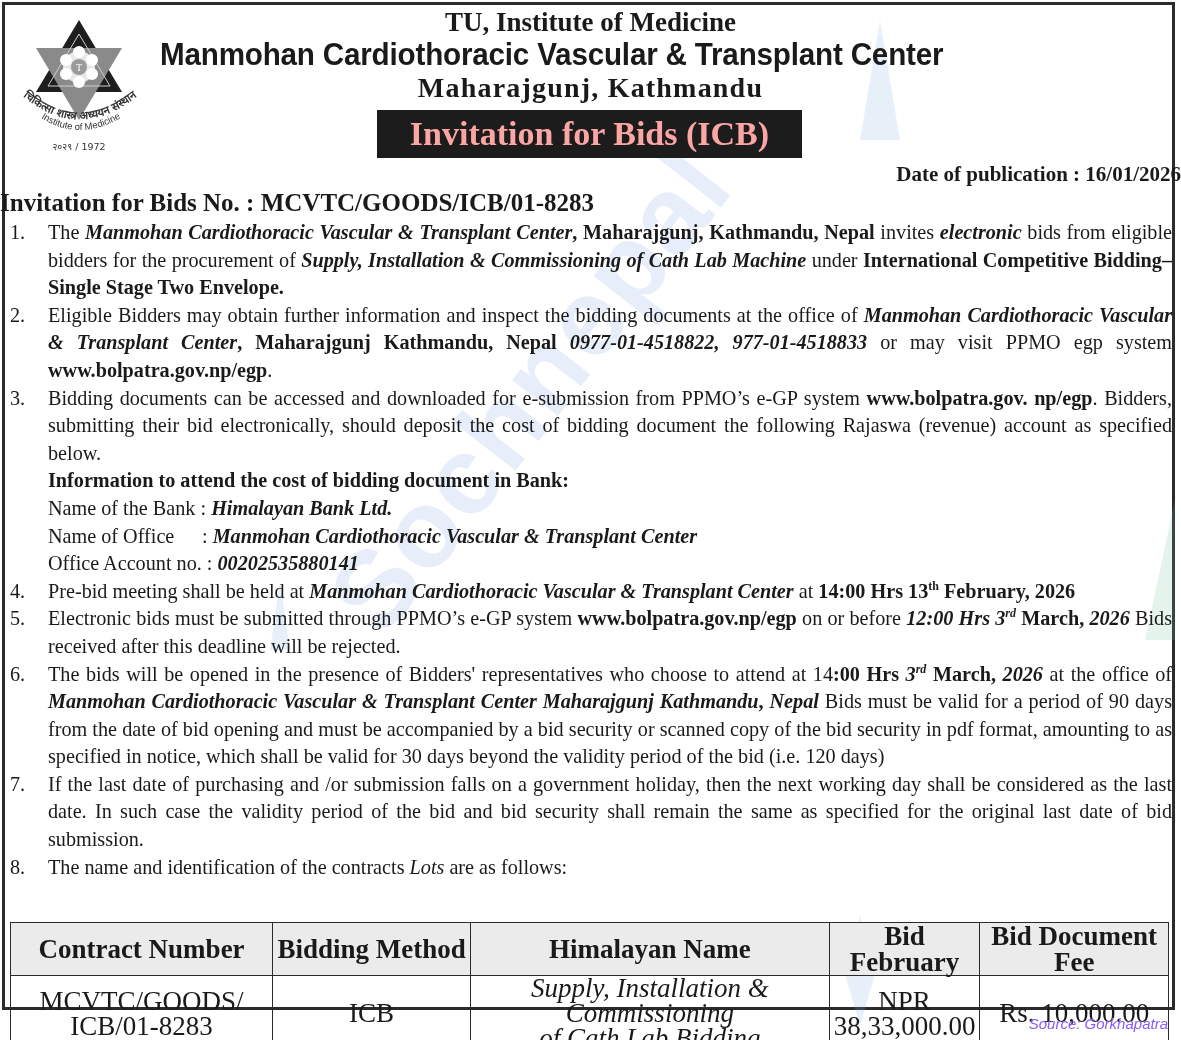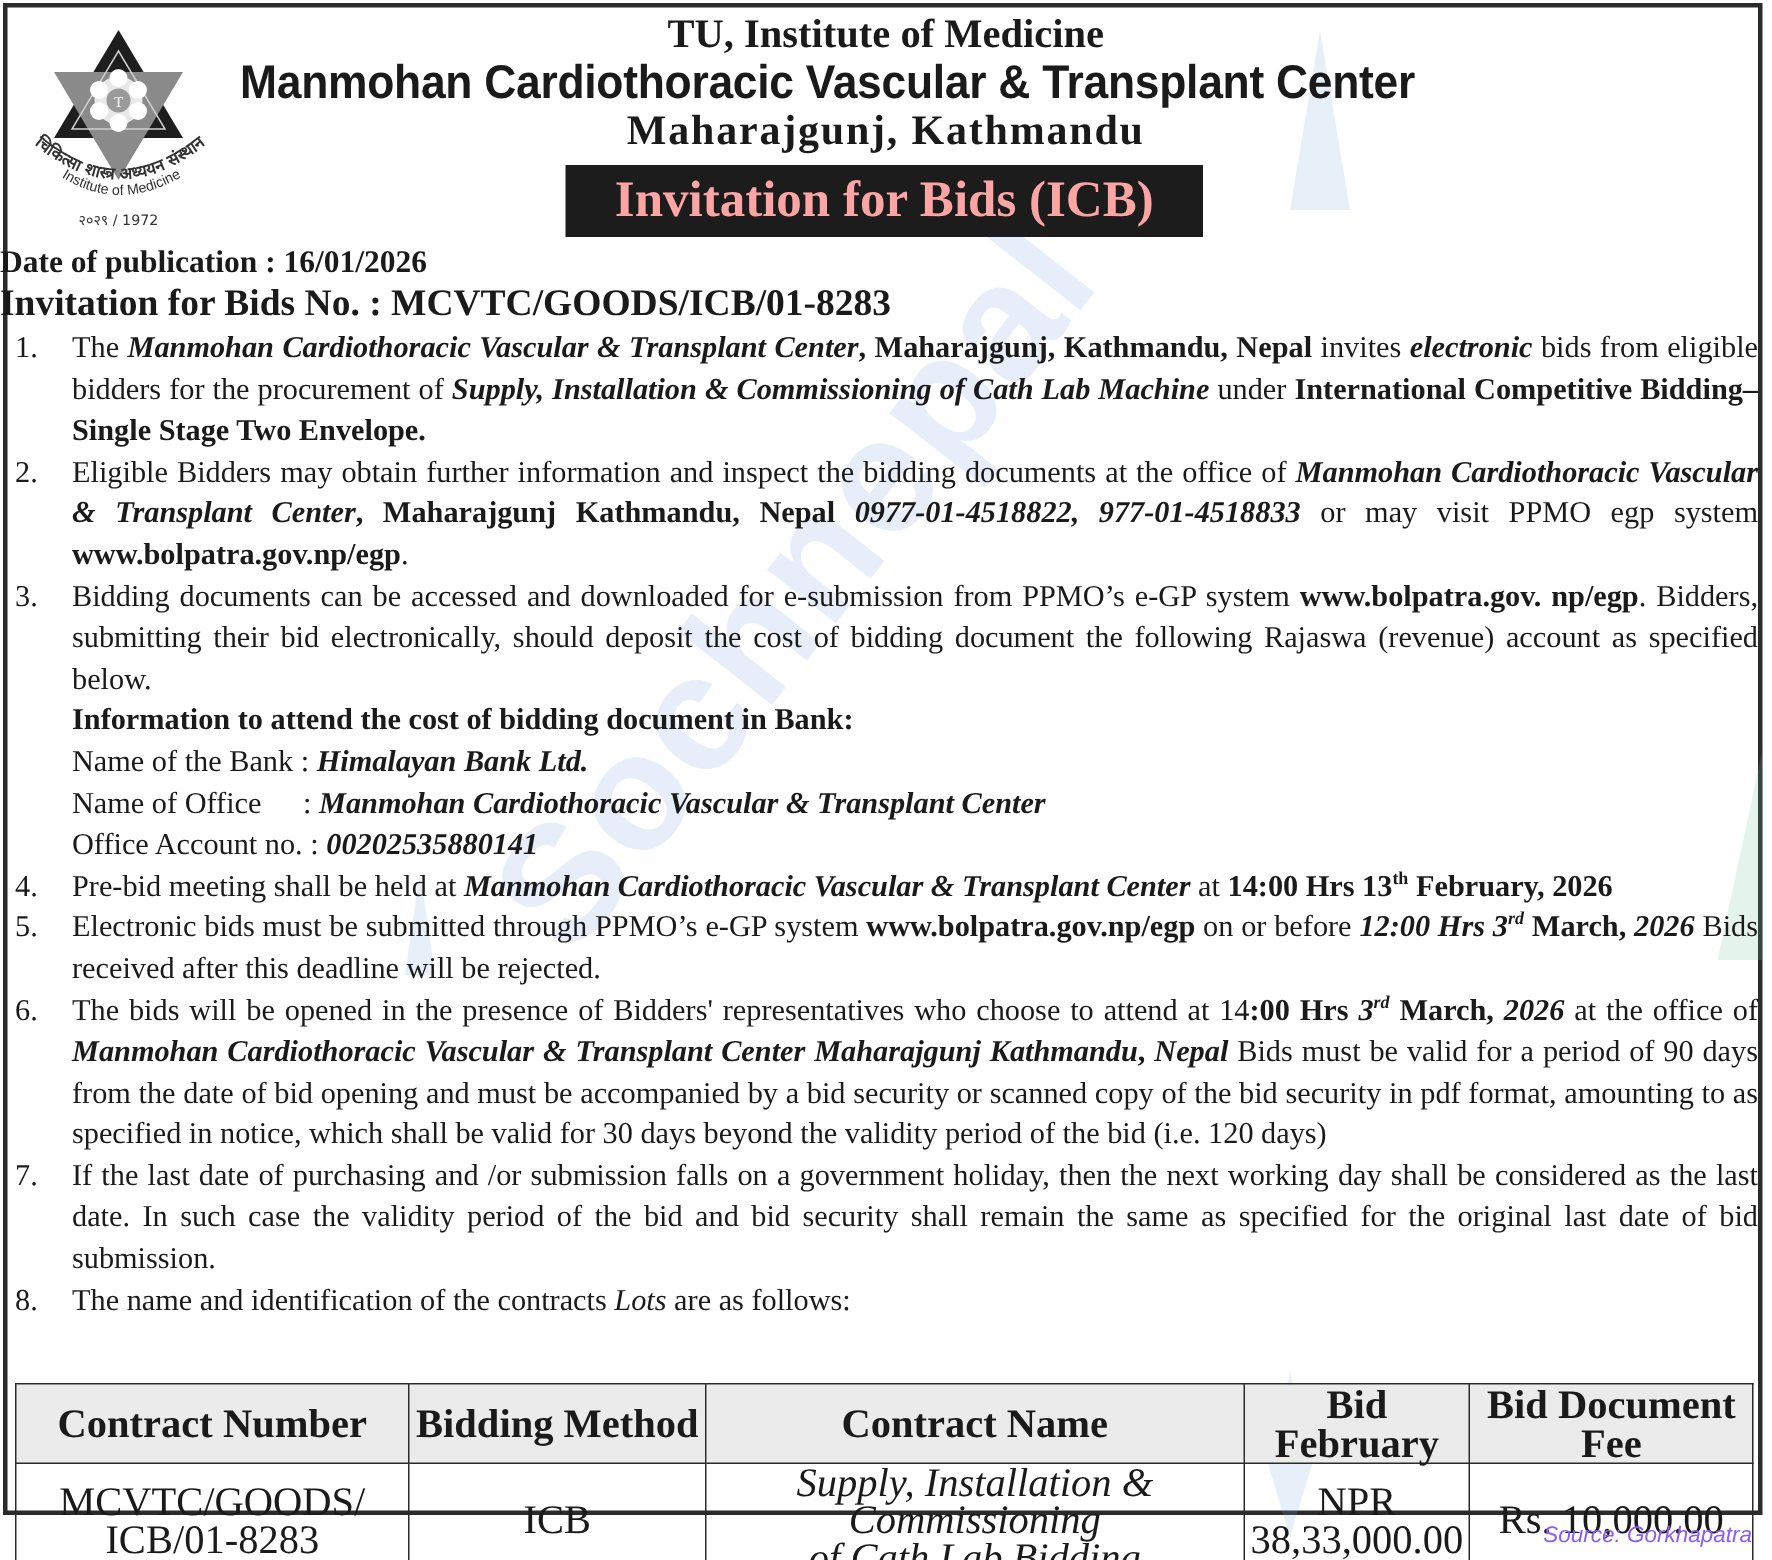--- a/index.html
+++ b/index.html
@@ -21,21 +21,21 @@
   .h-tu { position: absolute; left: 0; width: 1181px; top: 6px; text-align: center;
           font-size: 27px; font-weight: bold; line-height: 32px; }
   .h-center { position: absolute; left: 160px; top: 34px; font-family: "Liberation Sans", sans-serif;
               font-weight: bold; font-size: 31.5px; line-height: 40px; letter-spacing: -0.2px;
               transform: scaleX(0.94); transform-origin: left; white-space: nowrap; }
   .h-place { position: absolute; left: 0; width: 1181px; top: 70px; text-align: center;
              font-size: 28px; font-weight: bold; letter-spacing: 1.2px; line-height: 36px; }
   .banner { position: absolute; left: 377px; top: 110px; width: 425px; height: 48px;
             background: #1c1c1c; color: #fca5a5; text-align: center; font-weight: bold;
             font-size: 34px; line-height: 48px; }
-  .pubdate { position: absolute; left: 0; width: 1181px; top: 160px; text-align: left;
+  .pubdate { position: absolute; left: 0; width: 1181px; top: 160px; text-align: right;
              font-size: 21px; font-weight: bold; line-height: 28px; }
   .ifbno { position: absolute; left: 0; width: 1092px; top: 186px; text-align: left;
            font-size: 25px; font-weight: bold; line-height: 34px; }
 
   
   .body { position: absolute; left: 10px; top: 219px; width: 1162px; font-size: 20.2px;
           line-height: 27.6px; }
   .item { position: relative; padding-left: 38px; text-align: justify; }
   .item .num { position: absolute; left: 0; top: 0; }
   .lbl { display: inline-block; }
@@ -163,21 +163,21 @@
     <col style="width:264px">
       <col style="width:202px">
       <col style="width:366px">
       <col style="width:136px">
       <col style="width:191px">
   </colgroup>
   <thead>
     <tr>
       <th>Contract Number</th>
       <th>Bidding Method</th>
-      <th>Contract Name</th>
+      <th>Himalayan Name</th>
       <th>Bid February</th>
       <th>Bid Document Fee</th>
     </tr>
   </thead>
   <tbody>
     <tr>
       <td>
         <div>MCVTC/GOODS/</div>
         <div>ICB/01-8283</div>
       </td>

